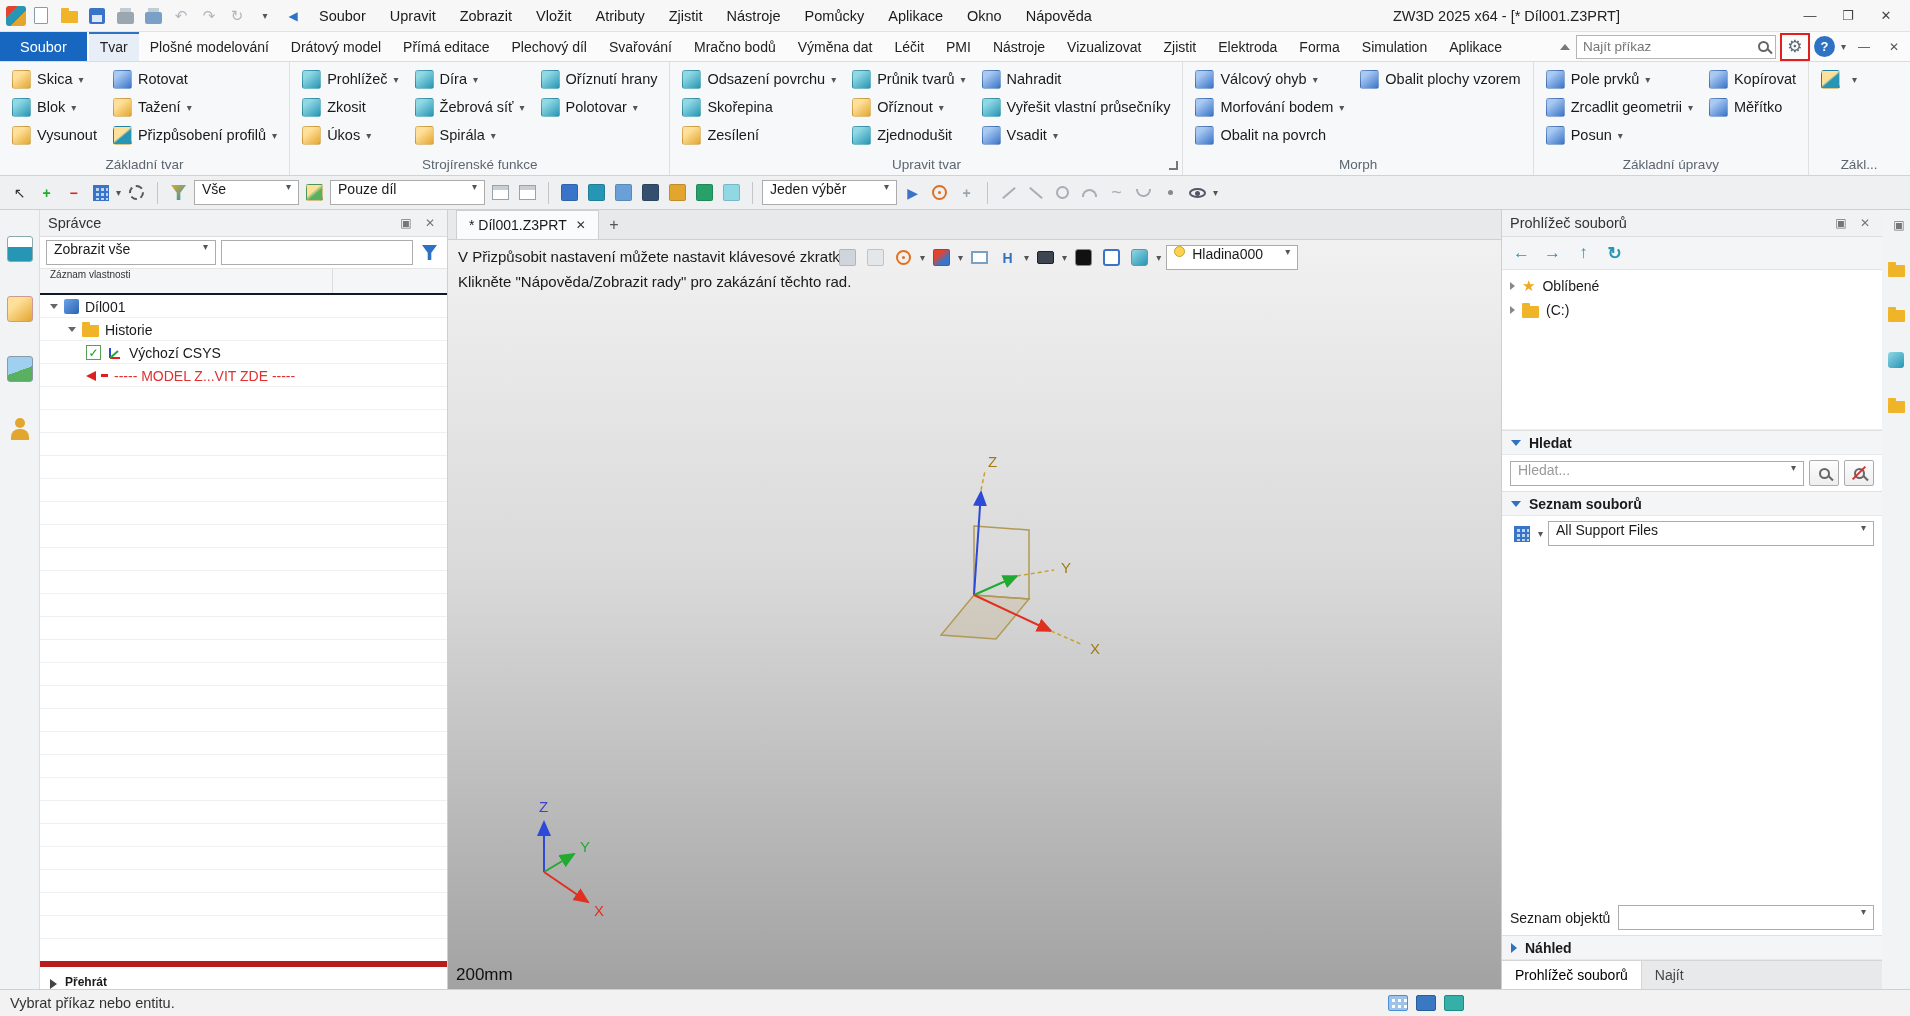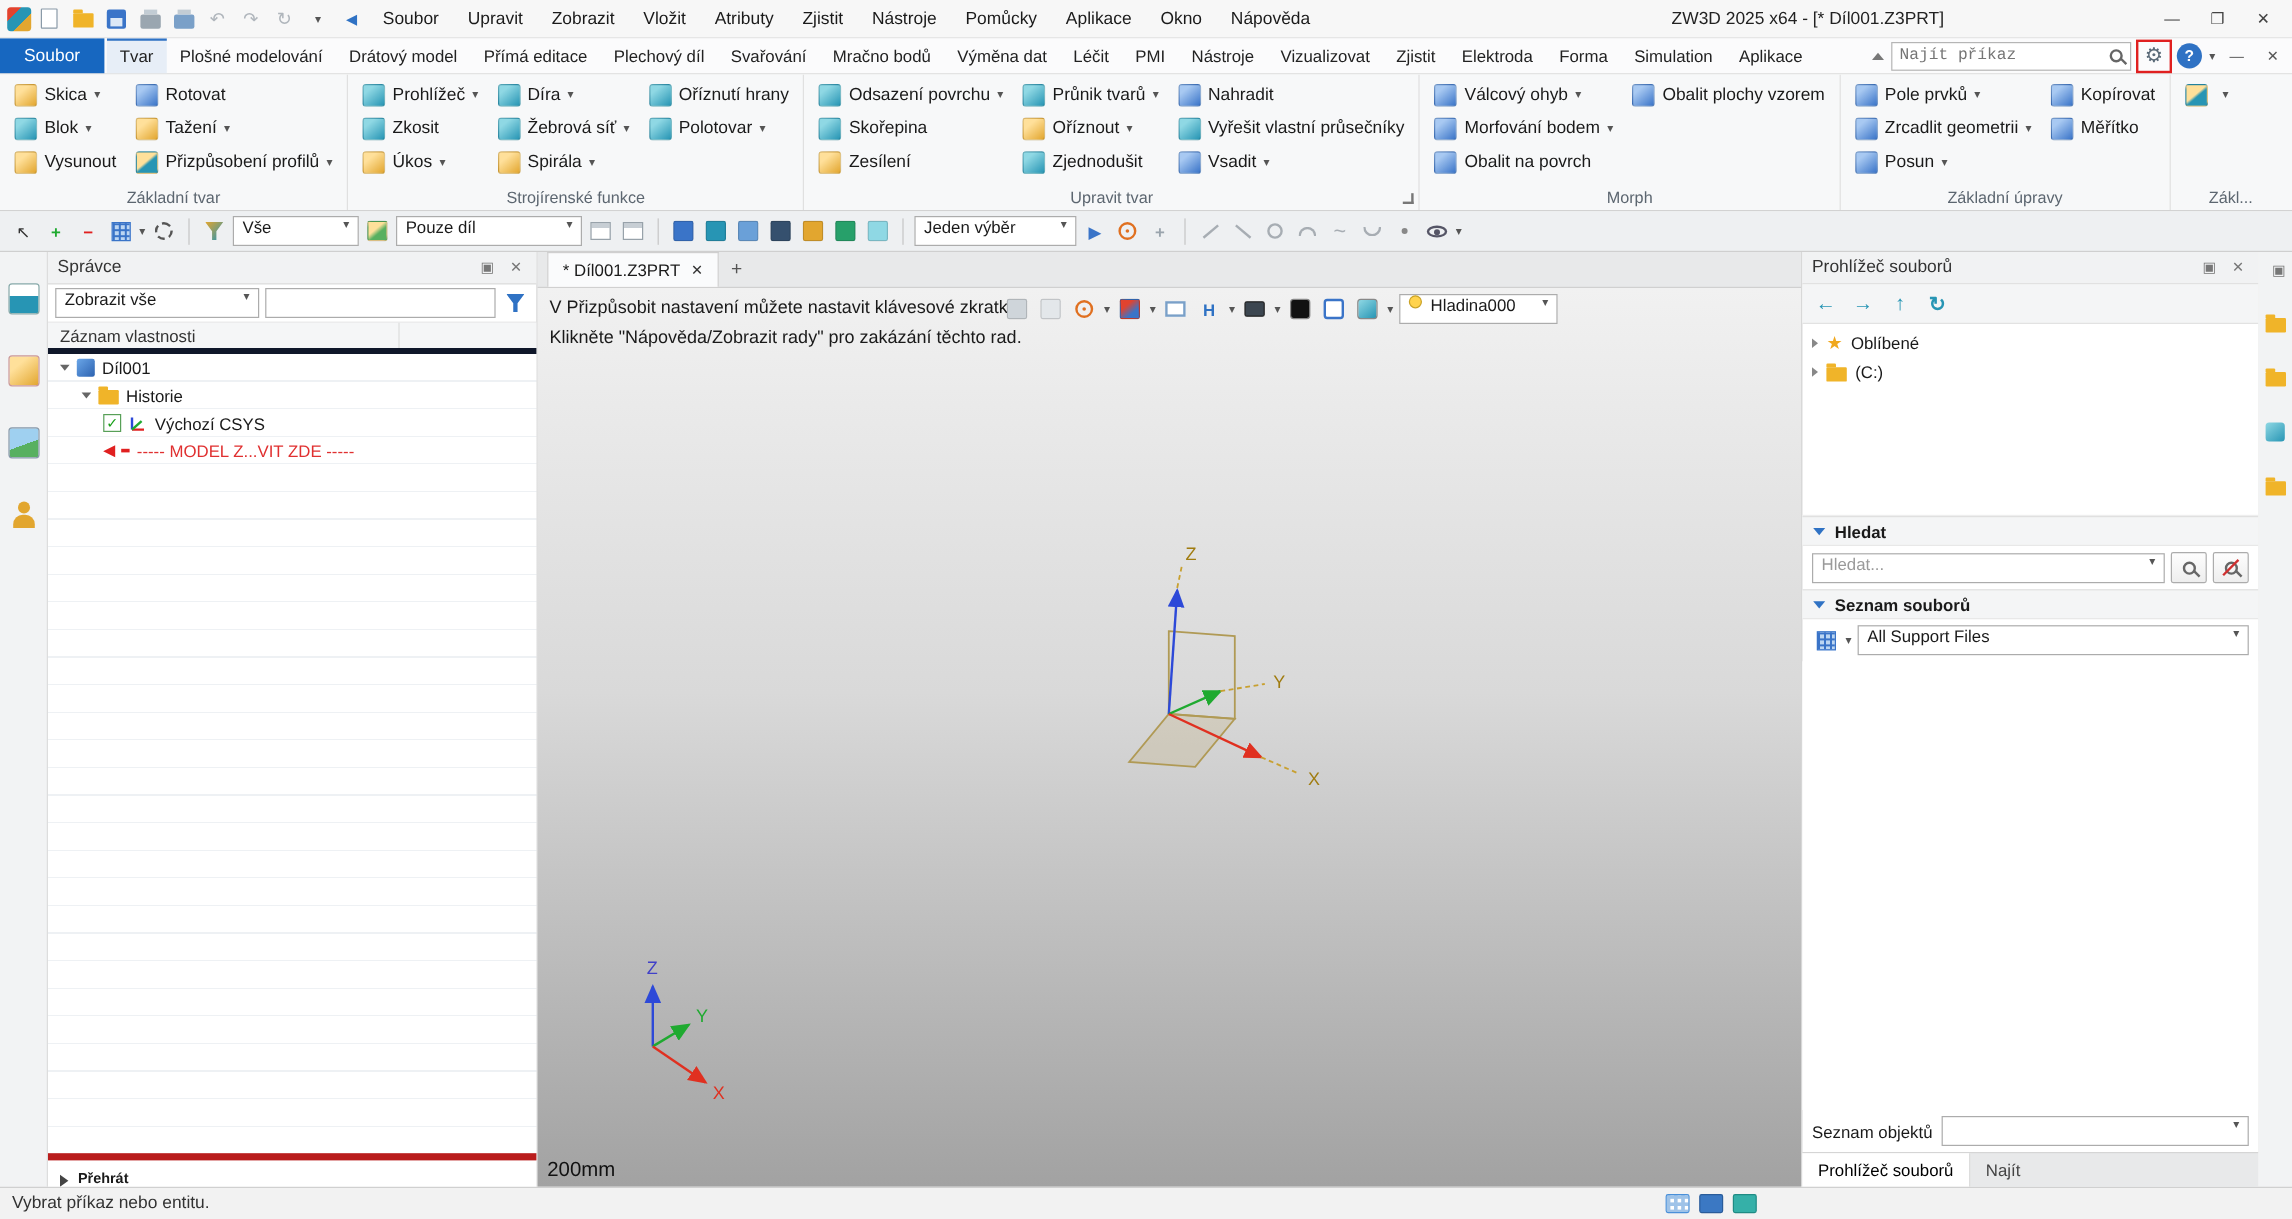--- a/index.html
+++ b/index.html
@@ -23,21 +23,21 @@
 .win-ctrl{width:36px;height:26px;display:inline-flex;align-items:center;justify-content:center;color:#444;font-size:13px}
 
 
 #tabrow{position:absolute;top:32px;left:0;right:0;height:30px;background:#fbfbfc;display:flex;align-items:stretch;border-bottom:1px solid #dcdcdc}
 .file-tab{background:#1767c0;color:#fff;padding:0 20px;display:flex;align-items:center;font-size:14.5px;margin-right:2px}
 .rtab{padding:0 11px;display:flex;align-items:center;font-size:14px;color:#222;white-space:nowrap}
 .rtab.active{background:#e7eef7;box-shadow:inset 0 2px 0 #2f72c4}
 .tr-right{margin-left:auto;display:flex;align-items:center;gap:6px;padding-right:4px}
 .chev-up{width:0;height:0;border-left:5px solid transparent;border-right:5px solid transparent;border-bottom:6px solid #777}
 .search-box{width:200px;height:24px;border:1px solid #b5b5b5;background:#fff;display:flex;align-items:center;padding:0 6px;gap:6px}
-.search-box input{border:0;outline:0;flex:1;font-size:13.5px;color:#be185d;font-family:Liberation Mono, monospace;background:transparent;min-width:0}
+.search-box input{border:0;outline:0;flex:1;font-size:13.5px;color:#be185d;font-family:Liberation Sans, sans-serif;background:transparent;min-width:0}
 .mag{width:11px;height:11px;border:2px solid #666;border-radius:50%;position:relative;display:inline-block;flex:none}
 .mag::after{content:"";position:absolute;width:7px;height:2px;background:#666;transform:rotate(45deg);right:-6px;bottom:-2px}
 .gear-btn{width:26px;height:24px;display:inline-flex;align-items:center;justify-content:center;color:#5a6a78;font-size:17px;outline:2px solid #e02020;outline-offset:0}
 .help-btn{width:21px;height:21px;border-radius:50%;background:#2f72c4;color:#fff;display:inline-flex;align-items:center;justify-content:center;font-size:13px;font-weight:bold}
 .mini-ctrl{width:24px;height:22px;display:inline-flex;align-items:center;justify-content:center;color:#555;font-size:12px}
 
 
 #ribbon{position:absolute;top:62px;left:0;right:0;height:114px;background:#f7f8f9;border-bottom:1px solid #d2d2d2;display:flex;overflow:hidden}
 .rgroup{display:flex;flex-direction:column;border-right:1px solid #e0e0e0;padding:3px 5px 0;position:relative}
 .gcols{display:flex;flex:1;gap:2px}
@@ -85,21 +85,21 @@
 .person{position:relative;width:26px;height:26px}
 .person::before{content:"";position:absolute;left:8px;top:2px;width:10px;height:10px;border-radius:50%;background:#e2a62f}
 .person::after{content:"";position:absolute;left:4px;top:13px;width:18px;height:11px;border-radius:8px 8px 0 0;background:#e2a62f}
 
 #left-panel{position:absolute;top:0;bottom:0;left:40px;width:408px;background:#fff;border-right:1px solid #cfcfcf;display:flex;flex-direction:column}
 .panel-header{height:27px;background:#f1f2f3;border-bottom:1px solid #ddd;display:flex;align-items:center;padding:0 8px;font-size:14.5px;color:#333;flex:none}
 .ph-ic{margin-left:6px;color:#777;font-size:12px;width:18px;text-align:center}
 .ph-sp{margin-left:auto}
 .filter-row{height:32px;display:flex;align-items:center;padding:3px 6px;gap:5px;border-bottom:1px solid #e5e5e5;flex:none}
 .filter-input{flex:1;height:25px;border:1px solid #acacac;background:#fff}
-.rec-header{height:26px;background:#f5f6f7;border-bottom:5px solid #0f172a;display:flex;align-items:center;flex:none;font-size:14px;color:#333}
+.rec-header{height:26px;background:#f5f6f7;border-bottom:2px solid #0f172a;display:flex;flex:none;font-size:10px;color:#333}
 .rec-header .c1{flex:1;padding-left:10px}
 .rec-header .c2{width:115px;border-left:1px solid #ddd;height:100%}
 .tree{flex:1;background:repeating-linear-gradient(to bottom,#ffffff 0 22px,#eef1f4 22px 23px);overflow:hidden}
 .trow{height:23px;display:flex;align-items:center;gap:6px;padding-left:10px;font-size:14px;white-space:nowrap}
 .tri-d{width:0;height:0;border-left:4px solid transparent;border-right:4px solid transparent;border-top:5px solid #666;flex:none}
 .tri-r{width:0;height:0;border-top:4px solid transparent;border-bottom:4px solid transparent;border-left:5px solid #888;flex:none}
 .cube{width:15px;height:15px;background:linear-gradient(135deg,#6aa6e8,#2c62b0);border-radius:2px;flex:none}
 .cbx{width:15px;height:15px;border:1px solid #58a058;background:#fff;color:#18a018;font-size:12px;display:inline-flex;align-items:center;justify-content:center;flex:none}
 .red-arrow{width:0;height:0;border-top:5px solid transparent;border-bottom:5px solid transparent;border-right:10px solid #e02020;flex:none}
 .red-tail{width:7px;height:3px;background:#e02020;flex:none;margin-left:-1px}
@@ -751,20 +751,24 @@
         </div>
     </div>
     <div class="file-list"></div>
     <div class="objects-row">
       <span>Seznam objektů</span>
       <div class="combo" style="flex:1">
           <span class="cv"></span>
           <span class="car">▾</span>
         </div>
     </div>
+    <div class="sec-h">
+      <span class="btri-r"></span>
+      <span>Náhled</span>
+    </div>
     <div class="fb-tabs">
       <span class="fb-tab active">Prohlížeč souborů</span>
       <span class="fb-tab">Najít</span>
     </div>
   </div>
 
   <div id="right-strip">
     <span class="ph-ic">▣</span>
     <span class="folder"></span>
     <span class="folder"></span>

